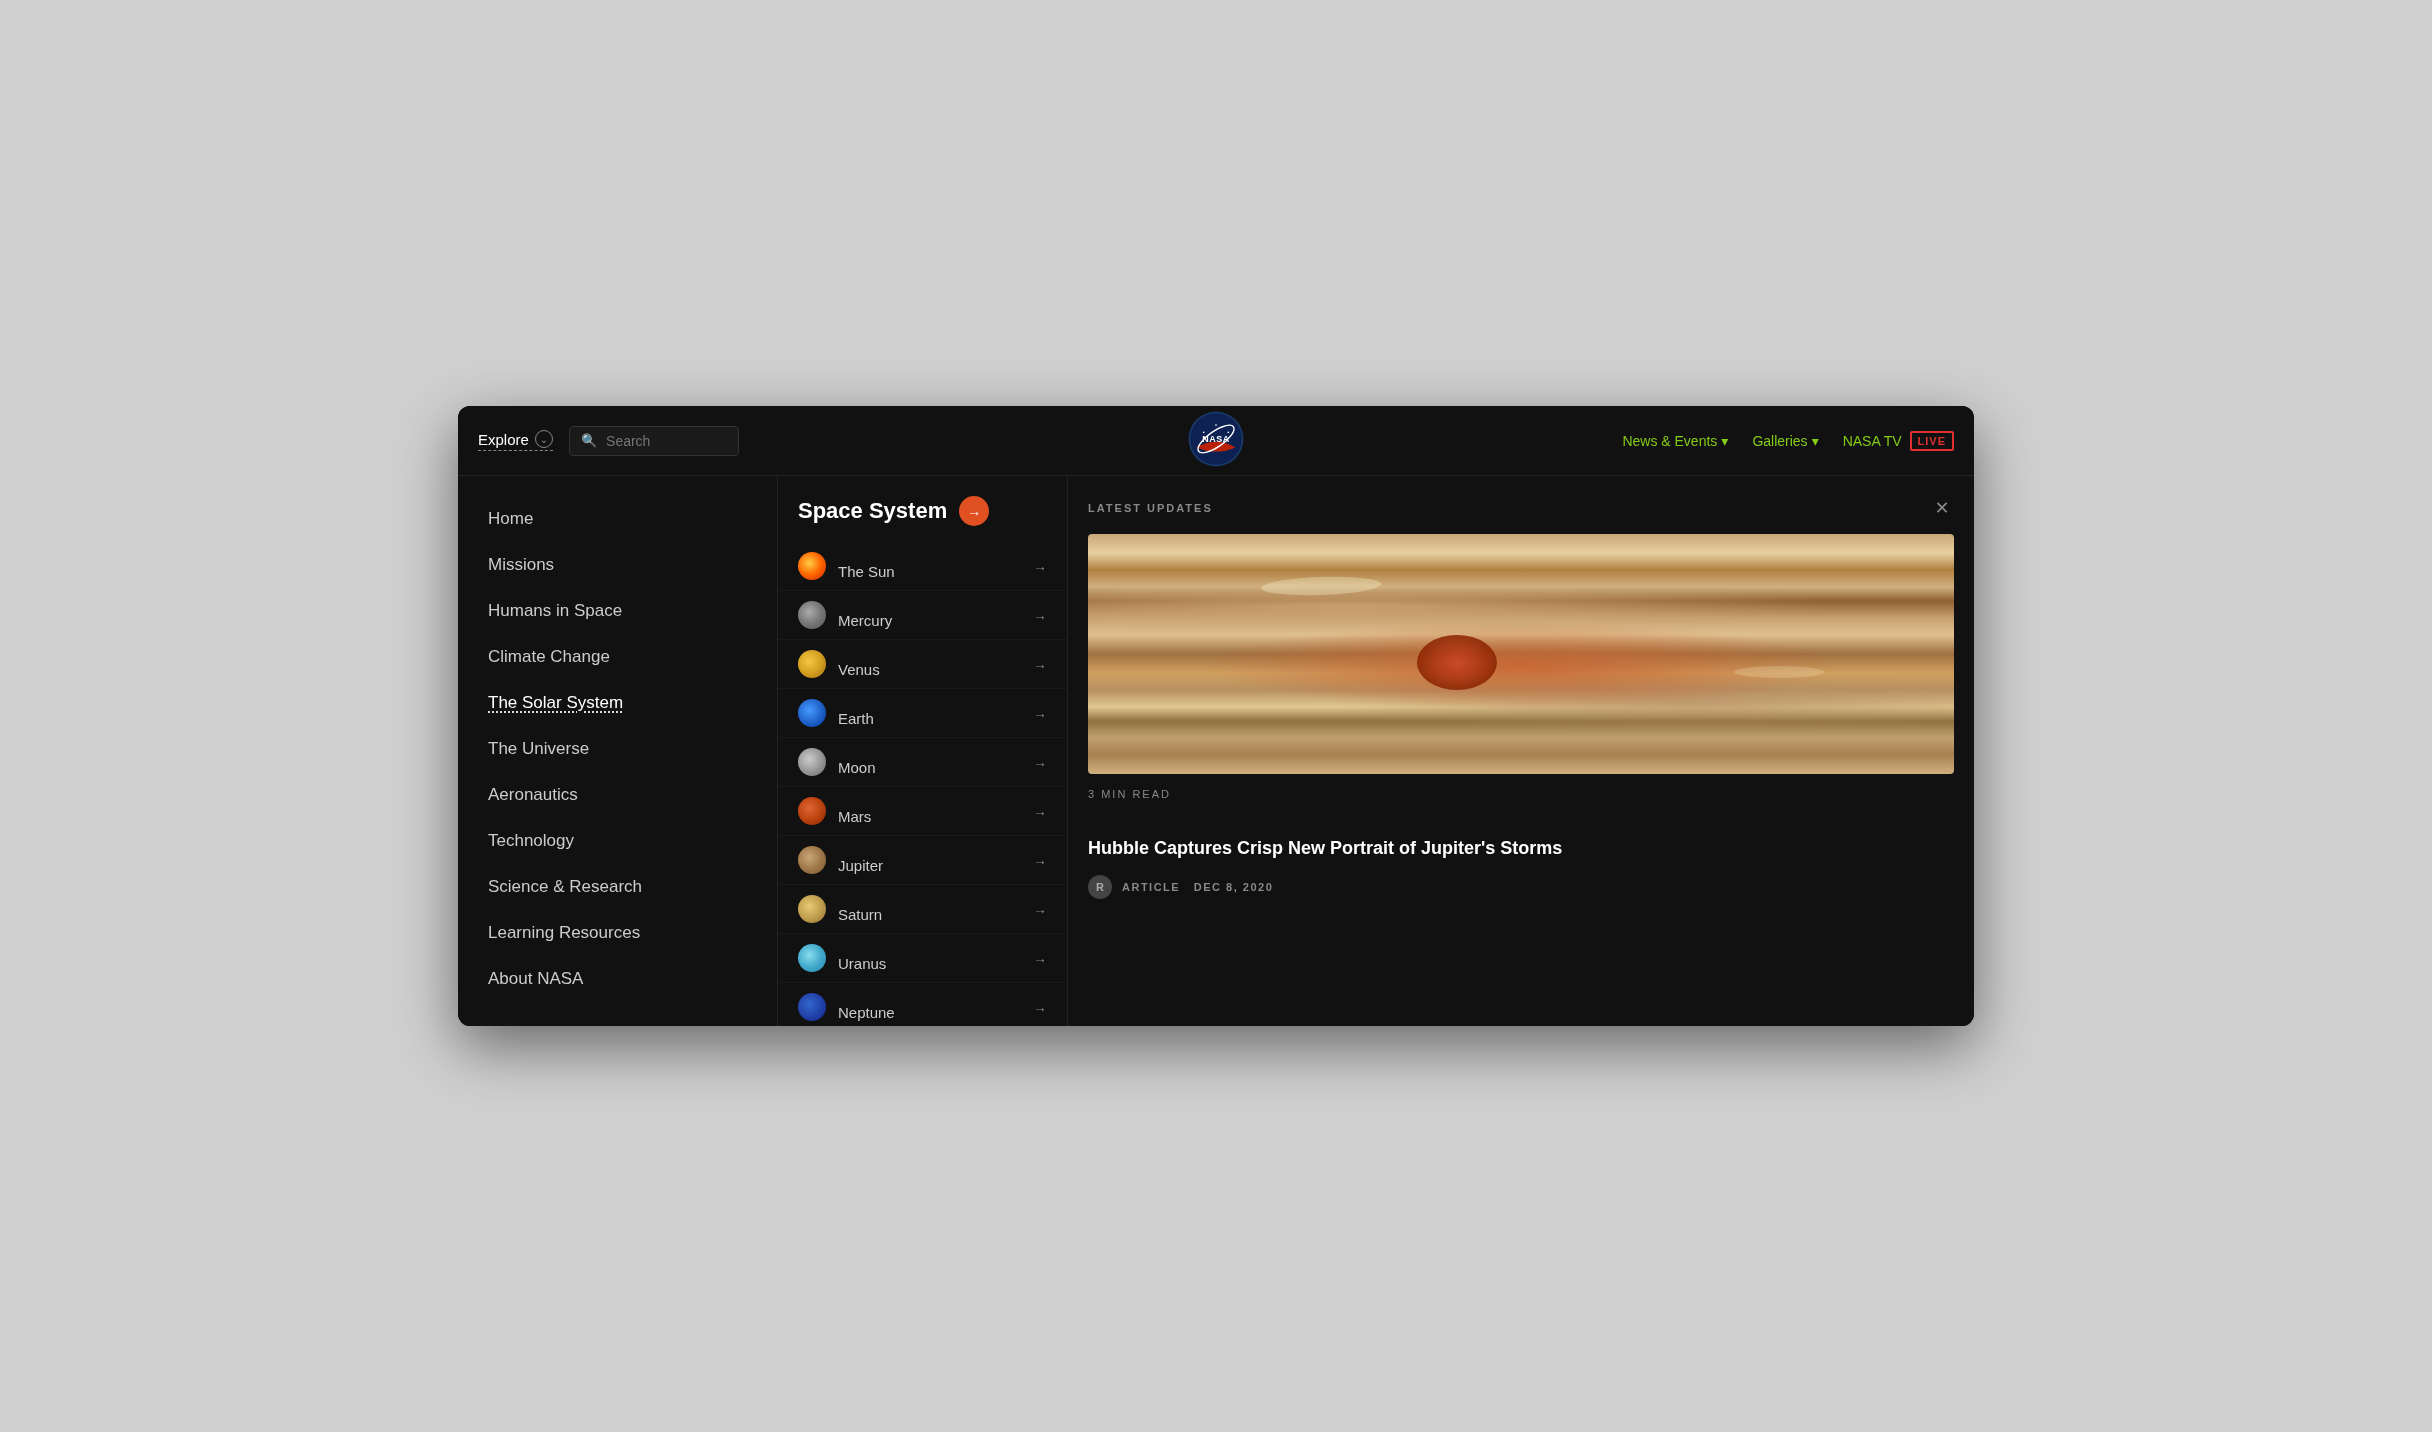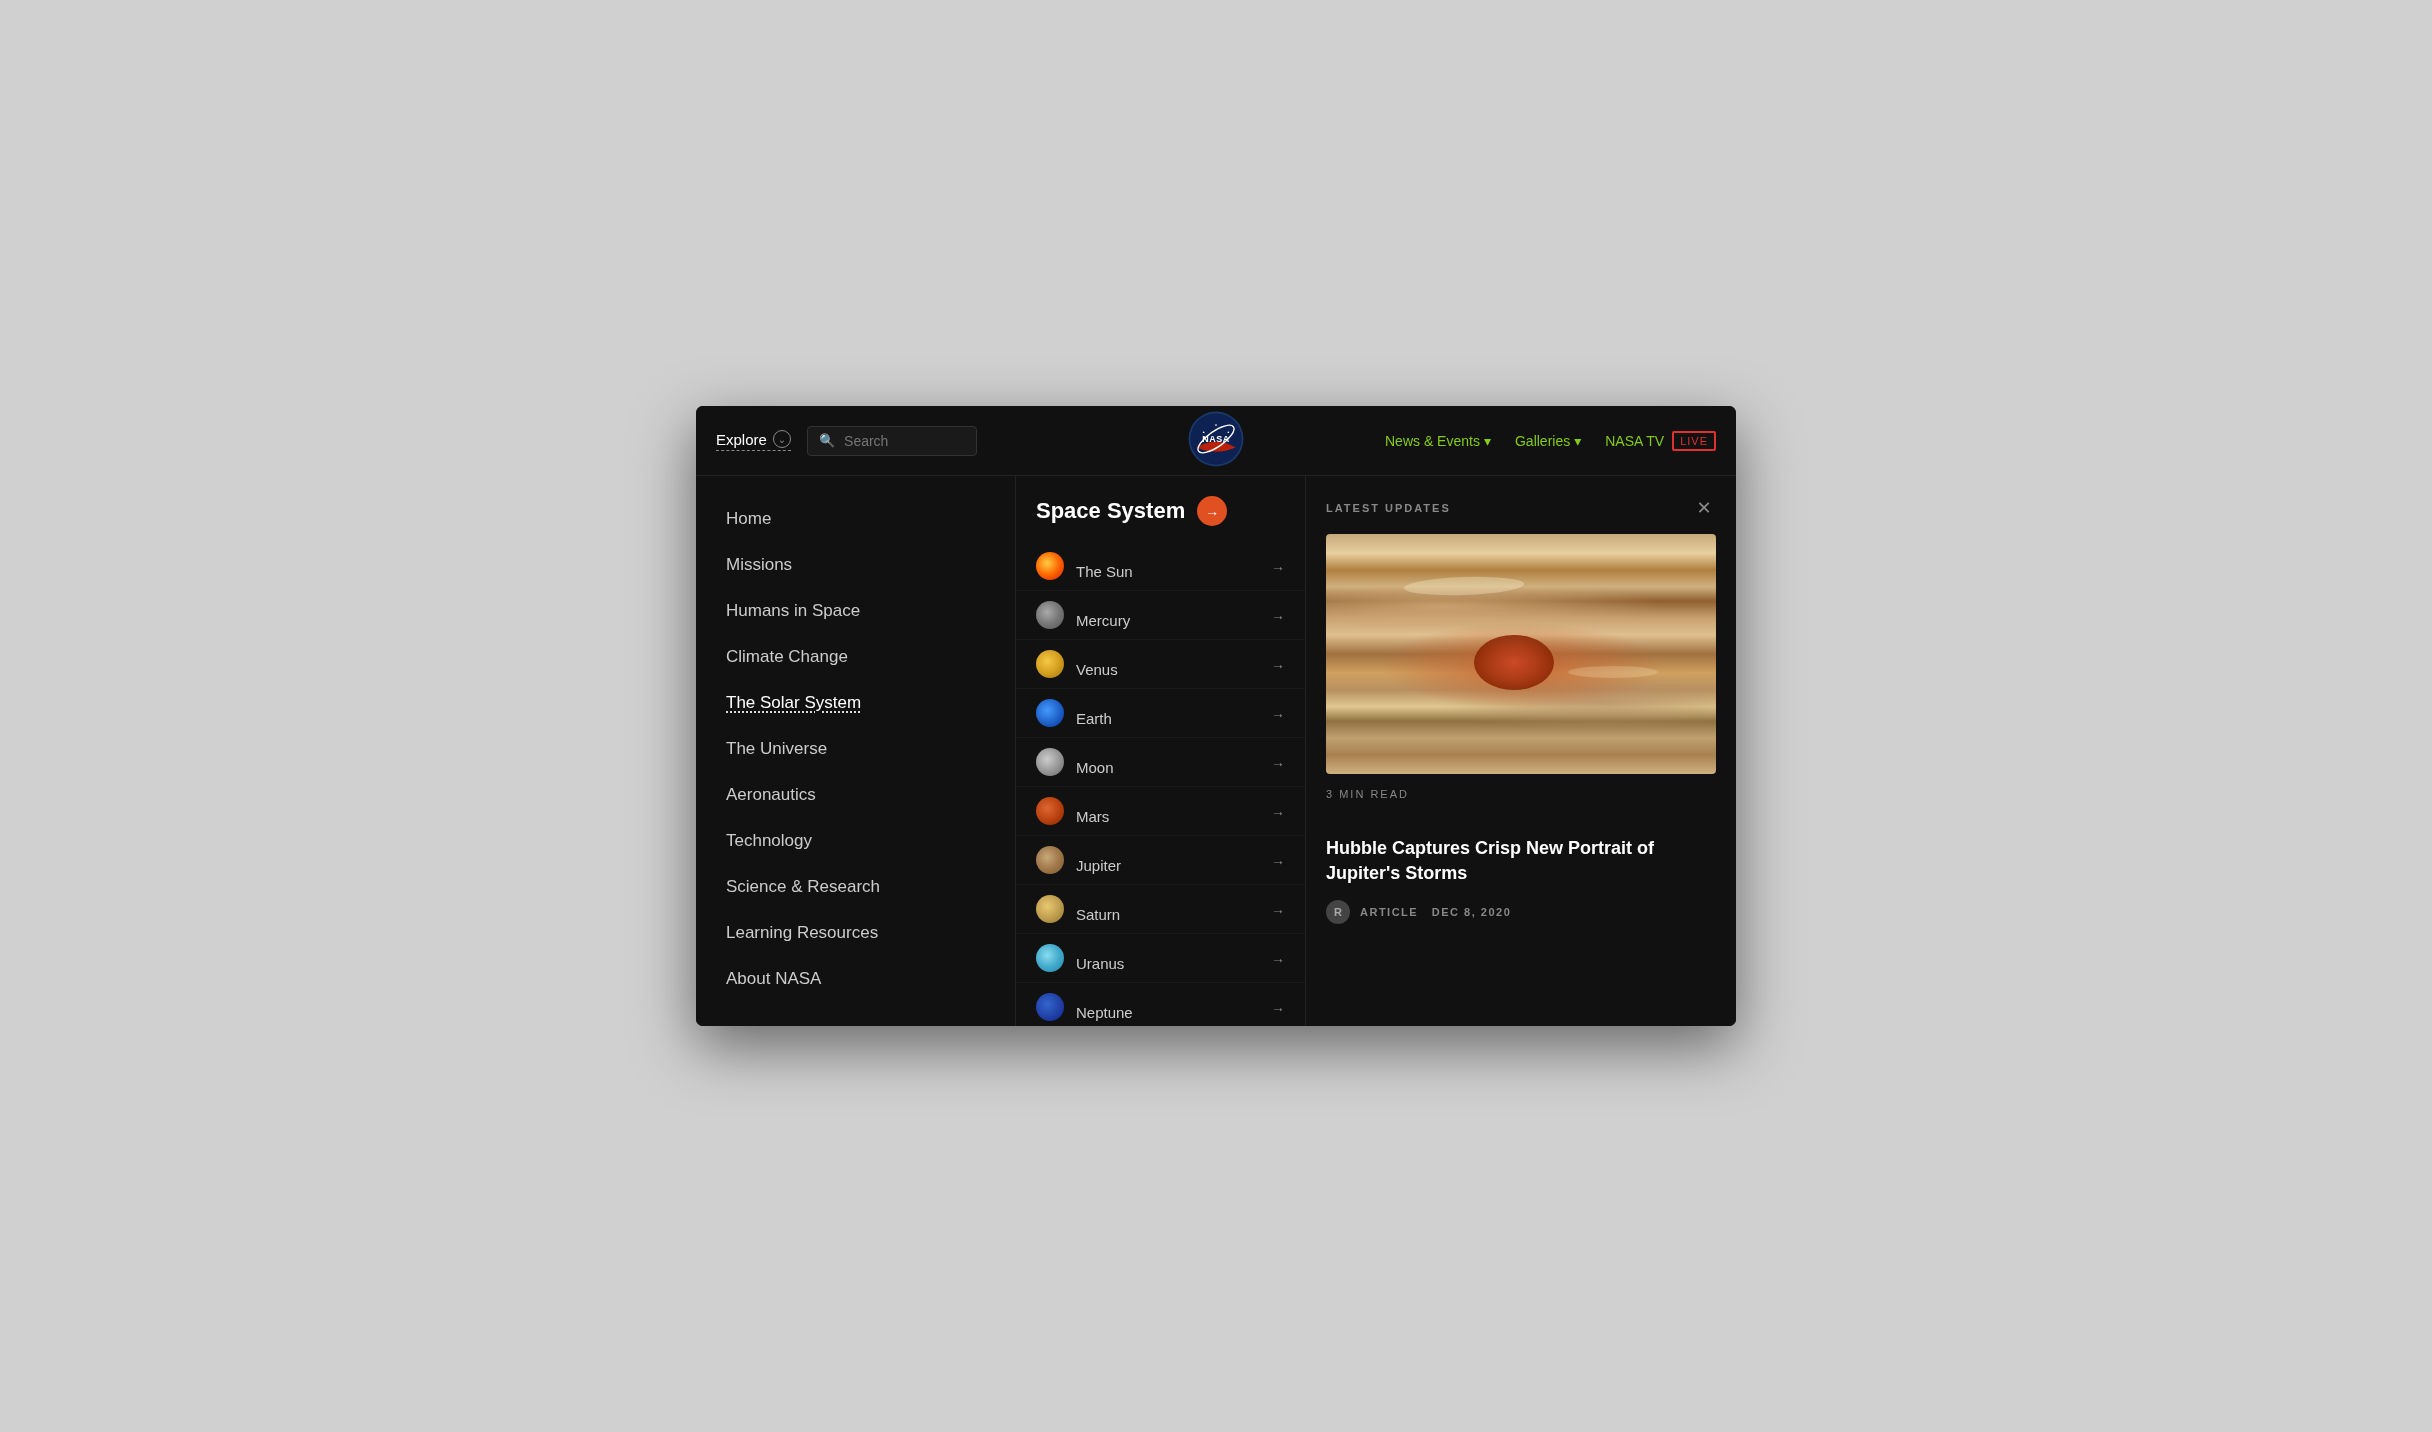--- a/index.html
+++ b/index.html
@@ -5,23 +5,23 @@
     * { margin: 0; padding: 0; box-sizing: border-box; }
     body {
       background: #d0d0d0;
       display: flex;
       justify-content: center;
       align-items: center;
       min-height: 100vh;
       font-family: -apple-system, BlinkMacSystemFont, 'Segoe UI', Arial, sans-serif;
     }
     .browser-window {
-      width: 1040px;
+      width: 1516px;
       background: #111;
-      border-radius: 7px;
+      border-radius: 12px;
       overflow: hidden;
       box-shadow: 0 20px 60px rgba(0,0,0,0.5);
     }
     
     .header {
       background: #111;
       height: 70px;
       display: flex;
       align-items: center;
       justify-content: space-between;
@@ -103,21 +103,21 @@
     .nasa-tv-badge {
       display: flex;
       align-items: center;
       gap: 8px;
     }
     .live-badge {
       background: transparent;
       border: 2px solid #e03030;
       color: #e03030;
       font-size: 11px;
-      font-weight: 400;
+      font-weight: 700;
       padding: 2px 6px;
       border-radius: 2px;
       letter-spacing: 1px;
     }
     
     .main-body {
       display: flex;
       height: 550px;
     }
     

